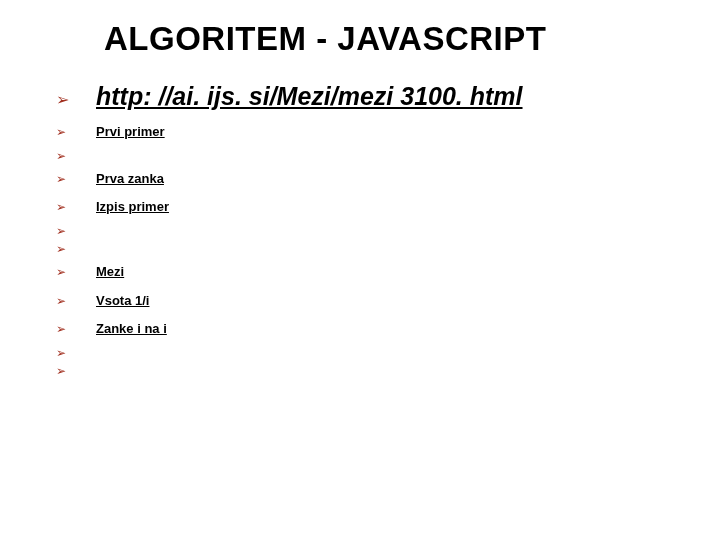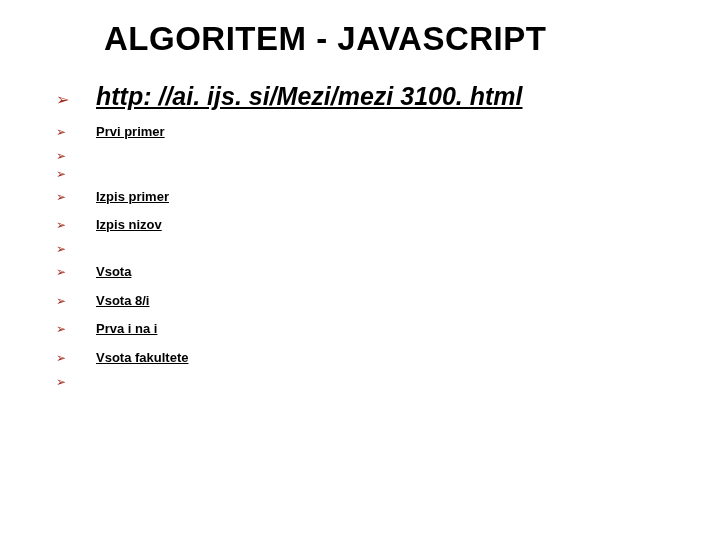--- a/index.html
+++ b/index.html
@@ -77,45 +77,44 @@
       </li>
       <li>
         <span class="bullet-marker">➢</span>
         <span class="item-text">Prvi primer</span>
       </li>
       <li>
         <span class="bullet-marker">➢</span>
       </li>
       <li>
         <span class="bullet-marker">➢</span>
+        <span class="item-text">Prva zanka</span>
       </li>
       <li>
         <span class="bullet-marker">➢</span>
         <span class="item-text">Izpis primer</span>
       </li>
       <li>
         <span class="bullet-marker">➢</span>
-        <span class="item-text">Izpis nizov</span>
       </li>
       <li>
         <span class="bullet-marker">➢</span>
       </li>
       <li>
         <span class="bullet-marker">➢</span>
-        <span class="item-text">Vsota</span>
+        <span class="item-text">Mezi</span>
       </li>
       <li>
         <span class="bullet-marker">➢</span>
-        <span class="item-text">Vsota 8/i</span>
+        <span class="item-text">Vsota 1/i</span>
       </li>
       <li>
         <span class="bullet-marker">➢</span>
-        <span class="item-text">Prva i na i</span>
+        <span class="item-text">Zanke i na i</span>
       </li>
       <li>
         <span class="bullet-marker">➢</span>
-        <span class="item-text">Vsota fakultete</span>
       </li>
       <li>
         <span class="bullet-marker">➢</span>
       </li>
     </ul>
 </div>
 
 </body></html>

